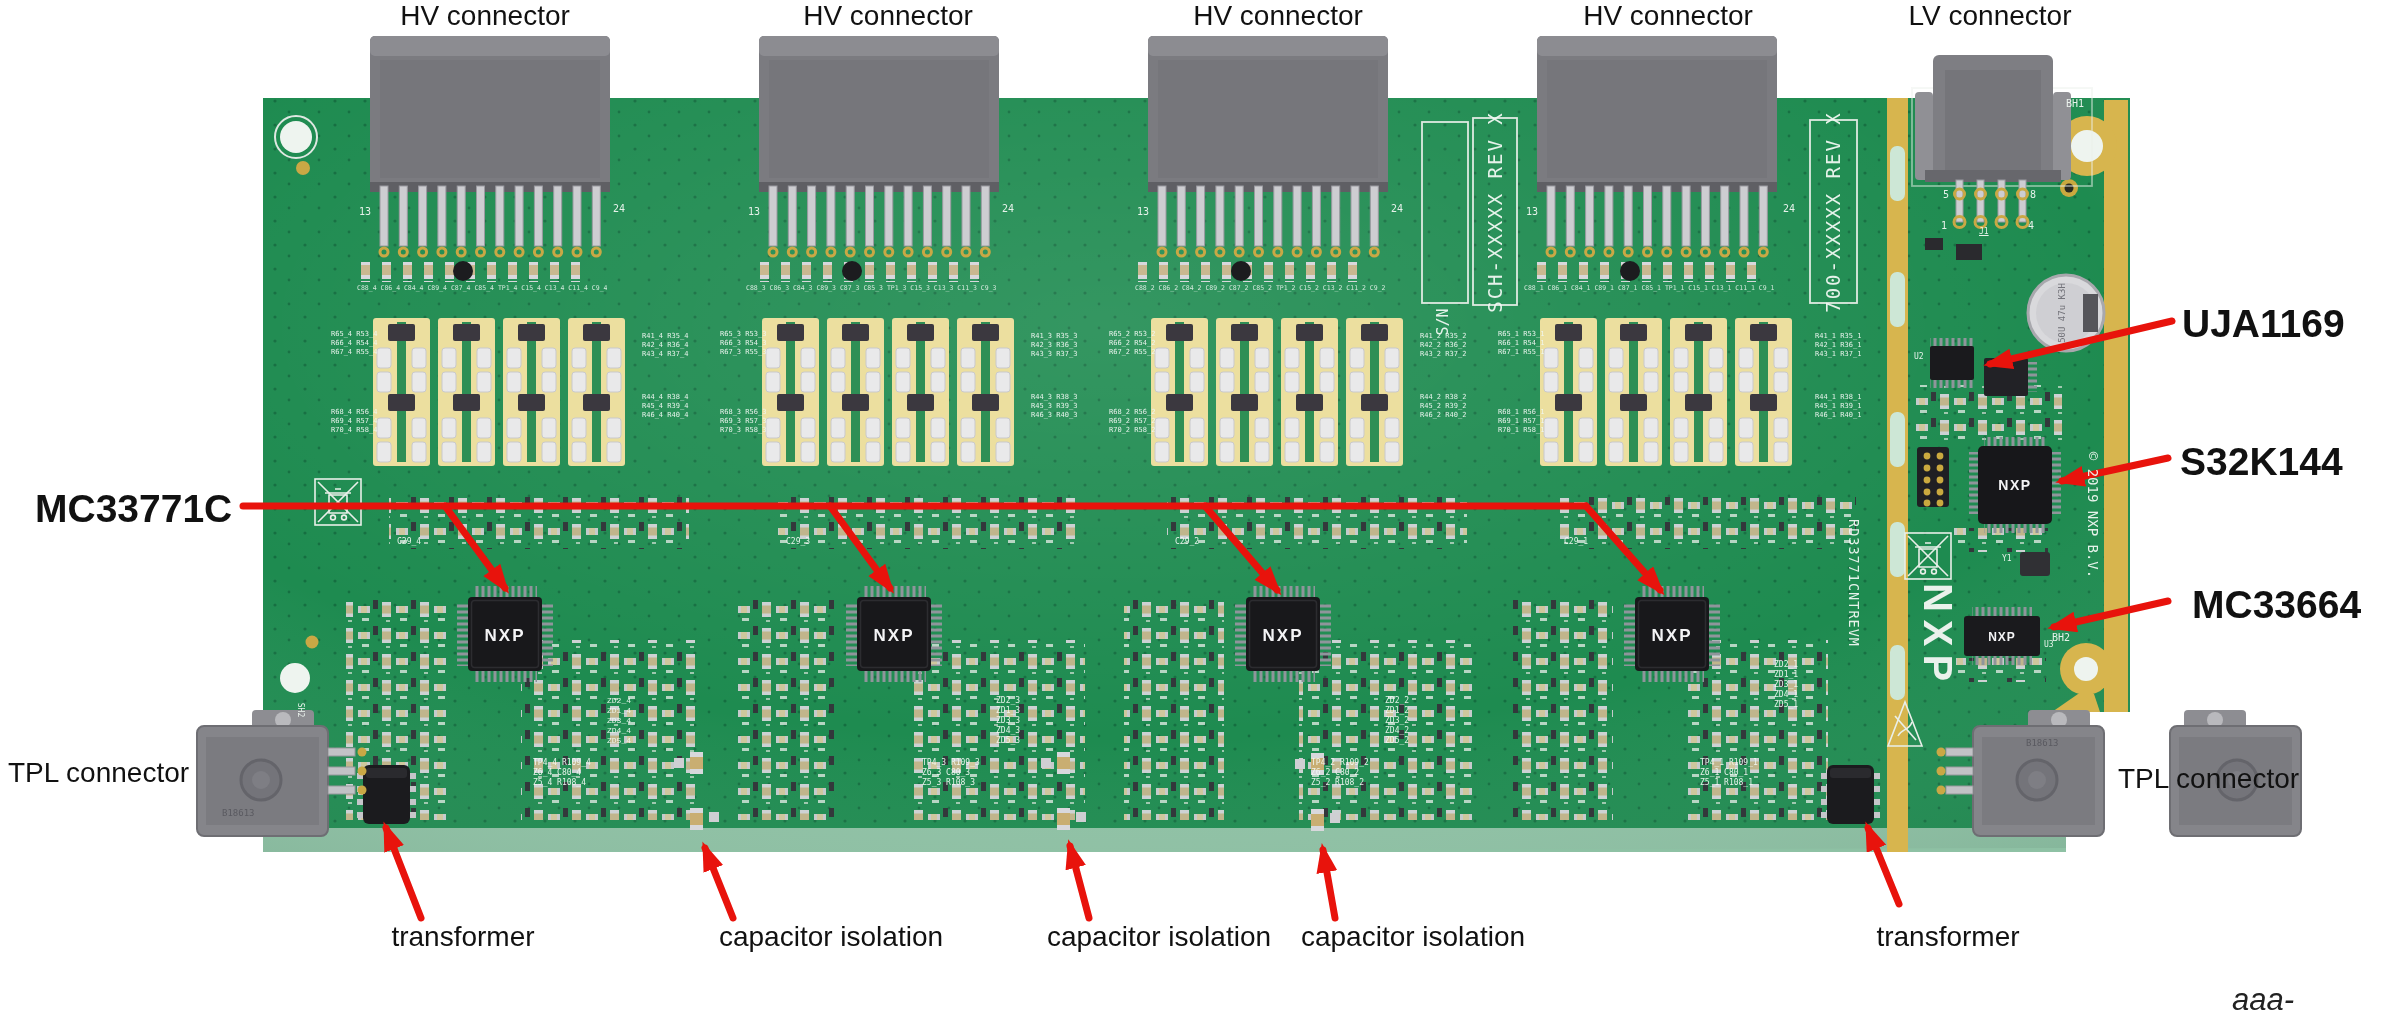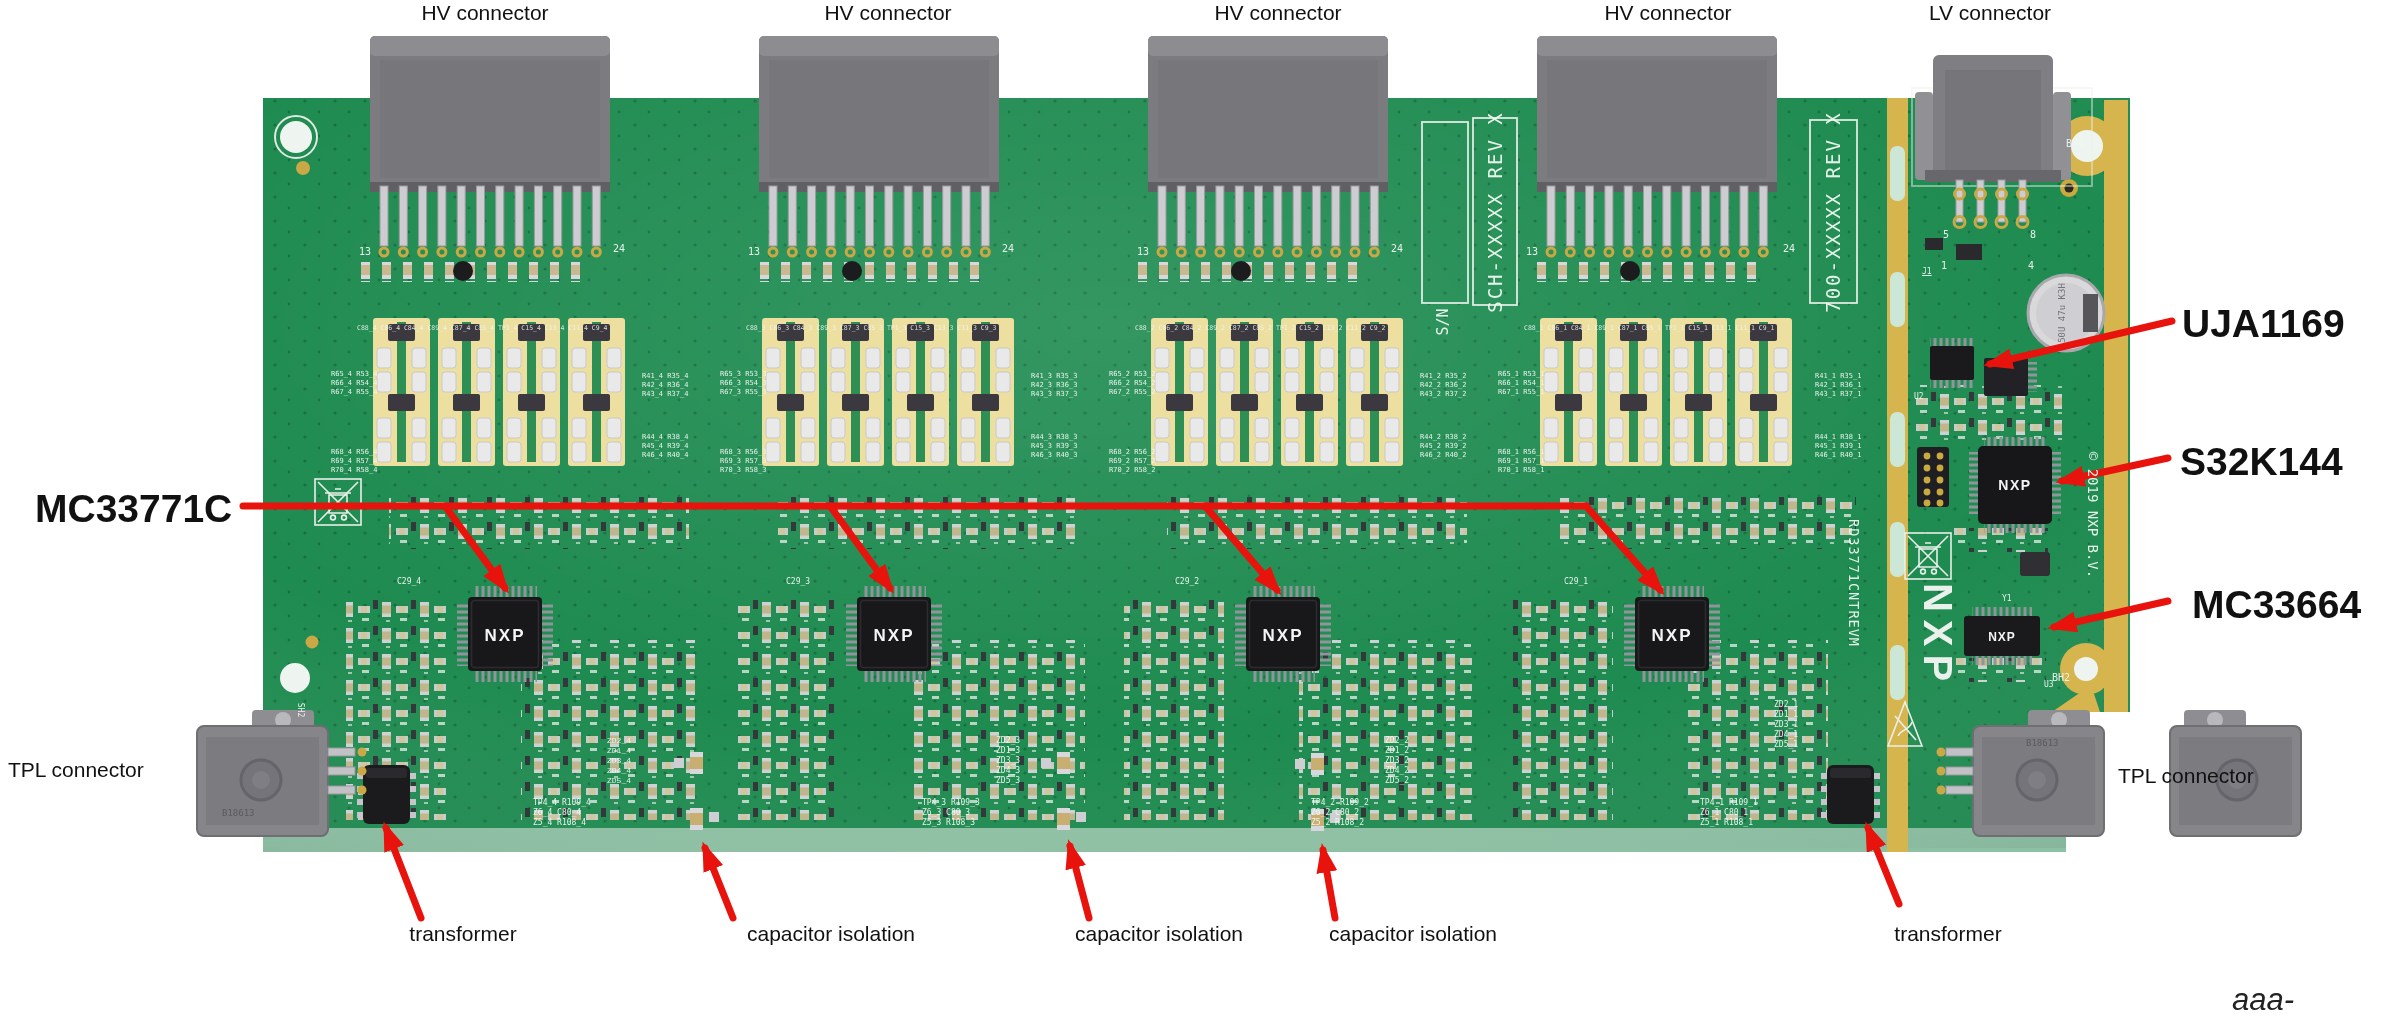--- a/index.html
+++ b/index.html
@@ -1,24 +1,24 @@
 <!DOCTYPE html>
 <html><head>
 <meta charset="utf-8">
 <style>
   html,body{margin:0;padding:0;background:#ffffff;}
   .stage{position:relative;width:2383px;height:1023px;background:#ffffff;overflow:hidden;
          font-family:"Liberation Sans", sans-serif;}
   .stage svg{position:absolute;left:0;top:0;}
-  .lbl{position:absolute;color:#111;font-size:21px;line-height:1.1;white-space:nowrap;}
+  .lbl{position:absolute;color:#111;font-size:28px;line-height:1.1;white-space:nowrap;}
   .lbl.bold{font-weight:bold;font-size:39px;}
   .lbl.center{transform:translateX(-50%);}
   .figid{position:absolute;font-style:italic;font-size:31px;color:#222;}
   .silk{position:absolute;color:rgba(240,248,242,.95);font-family:"DejaVu Sans Mono", monospace;
-        font-size:8px;line-height:1.25;white-space:pre-line;letter-spacing:0;margin-top:40px;}
+        font-size:8px;line-height:1.25;white-space:pre-line;letter-spacing:0;}
   .silk.tiny{font-size:7px;}
   .silk.caprefs{font-size:6.5px;width:250px;overflow:hidden;white-space:nowrap;opacity:.9;}
   .silk.num{font-size:10px;}
   .rot{position:absolute;color:rgba(240,248,242,.95);font-family:"DejaVu Sans Mono", monospace;
        white-space:nowrap;transform:translate(-50%,-50%) rotate(-90deg);}
   .rot.cw{transform:translate(-50%,-50%) rotate(90deg);}
   .boxed{letter-spacing:2px;font-size:19px;}
   .wordmark{font-weight:bold;font-size:40px;letter-spacing:8px;color:#eaf1ec;
             font-family:"Liberation Sans", sans-serif;}
   .capmark{font-size:9px;color:#73737a;}
@@ -437,21 +437,21 @@
   <div class="rot cw" style="left:2093px;top:515px;font-size:14px;">© 2019 NXP B.V.</div>
   <div class="rot cw wordmark" style="left:1937px;top:636px;">NXP</div>
   <div class="rot capmark" style="left:2062px;top:313px;">50U 47u K3H</div>
   <div class="rot cw" style="left:300px;top:710px;font-size:8px;">SH2</div>
 
   <div class="silk num" style="left:2066px;top:98px;">BH1</div>
   <div class="silk num" style="left:2052px;top:632px;">BH2</div>
   <div class="silk" style="left:2002px;top:554px;">Y1</div>
   <div class="silk" style="left:1914px;top:352px;">U2</div>
   <div class="silk" style="left:2044px;top:640px;text-align:center;">U3</div>
-  <div class="silk" style="left:1922px;top:227px;text-decoration:underline;">J1</div>
+  <div class="silk" style="left:1979px;top:227px;text-decoration:underline;">J1</div>
   <div class="silk num" style="left:1943px;top:189px;">5</div>
   <div class="silk num" style="left:2030px;top:189px;">8</div>
   <div class="silk num" style="left:1941px;top:220px;">1</div>
   <div class="silk num" style="left:2028px;top:220px;">4</div>
 
   <div class="graytxt" style="left:222px;top:808px;">B18613</div>
   <div class="graytxt" style="left:2026px;top:738px;">B18613</div>
 
   <div class="silk num" style="left:359px;top:206px;">13</div>
   <div class="silk num" style="left:613px;top:203px;">24</div>

